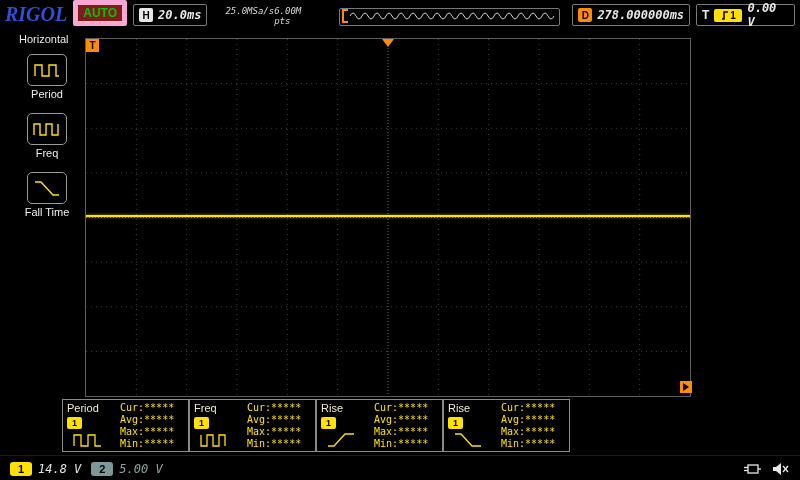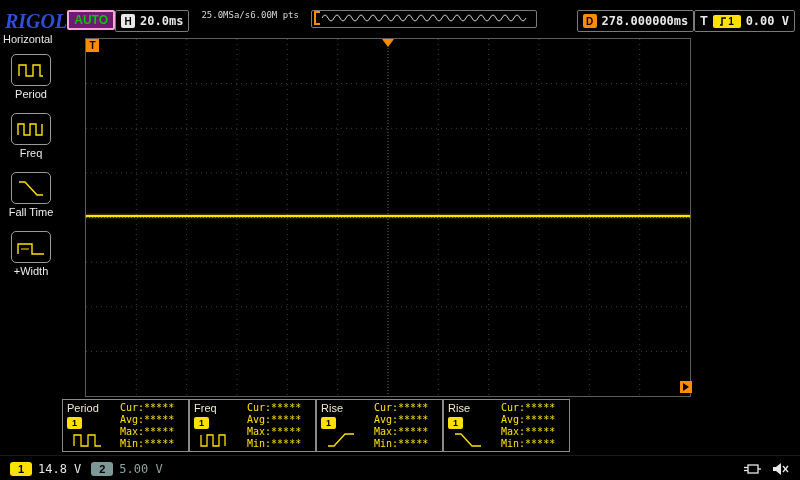--- a/index.html
+++ b/index.html
@@ -1,44 +1,44 @@
 <!DOCTYPE html>
 <html><head>
 <meta charset="utf-8">
 <style>
   html,body{margin:0;padding:0;background:#000;}
   .screen{position:relative;width:800px;height:480px;background:#000;overflow:hidden;
           font-family:"Liberation Sans",sans-serif;}
-  .mono{font-family:"DejaVu Sans Mono",monospace;}
-
-  
-  .topbar{position:absolute;left:0;top:0;width:800px;height:30px;display:flex;align-items:flex-start;
-          padding:10px 5px;box-sizing:border-box;background:#000;}
+  .mono{font-family:"DejaVu Sans Mono",monospace;font-style:italic;}
+
+  
+  .topbar{position:absolute;left:0;top:0;width:800px;height:30px;display:flex;align-items:flex-end;
+          gap:6px;padding:4px 5px;box-sizing:border-box;background:#000;}
   .logo{font-family:"Liberation Serif",serif;font-weight:bold;font-size:20px;color:#2f4fd8;
         letter-spacing:0px;font-style:italic;}
-  .auto-box{background:#701a75;border:2px solid #f9a8d4;color:#00c800;font-weight:bold;
+  .auto-box{background:#7f1d1d;border:5px solid #f9a8d4;color:#00c800;font-weight:bold;
             font-size:12px;padding:1px 5px;border-radius:2px;}
   .tb-box{display:flex;align-items:center;gap:5px;border:1px solid #7a7a7a;border-radius:2px;
           height:20px;padding:0 5px;background:#000;}
   .sq-badge{width:14px;height:14px;border-radius:2px;display:flex;align-items:center;
             justify-content:center;font-weight:bold;font-size:10px;color:#000;}
   .h-badge{background:#e8e8e8;}
   .d-badge{background:#ff8b00;}
   .tb-val{color:#e8e8e8;font-size:12px;font-weight:bold;}
   .acq{display:flex;flex-direction:row;justify-content:center;color:#d8d8d8;
        font-size:9px;line-height:10px;margin-left:12px;}
   .wavebox{width:224px;height:16px;border:1px solid #7a7a7a;border-radius:2px;margin-left:12px;
            position:relative;background:#000;}
   .trig-badge{height:13px;min-width:24px;background:#ffe100;border-radius:2px;display:flex;
               align-items:center;justify-content:center;gap:1px;color:#000;
               font-weight:bold;font-size:10px;padding:0 2px;}
   .t-letter{color:#e8e8e8;font-weight:bold;font-size:12px;}
 
   
-  .lsidebar{position:absolute;left:0;top:30px;width:62px;height:425px;background:#000;}
+  .lsidebar{position:absolute;left:16px;top:30px;width:62px;height:425px;background:#000;}
   .lsb-title{color:#e8e8e8;font-size:11px;padding:3px 3px;}
   .lsb-items{display:flex;flex-direction:column;align-items:center;gap:13px;margin-top:6px;}
   .lsb-item{display:flex;flex-direction:column;align-items:center;cursor:pointer;}
   .icon-frame{width:38px;height:30px;border:1px solid #9a9a9a;border-radius:5px;display:flex;
               align-items:center;justify-content:center;background:#000;}
   .lsb-label{color:#eeeeee;font-size:11px;margin-top:2px;white-space:nowrap;}
 
   
   .grat{position:absolute;left:85px;top:38px;width:604px;height:357px;border:1px solid #5c5c5c;
         background:#000;box-sizing:content-box;}
@@ -158,29 +158,20 @@
 
       <div class="lsb-item">
         <div class="icon-frame">
           <svg width="30" height="20">
               <path d="M3 4 H9 L21 17 H27" stroke="#ffe100" stroke-width="1.4" fill="none"></path>
             </svg>
         </div>
         <div class="lsb-label">Fall Time</div>
       </div>
 
-      <div class="lsb-item">
-        <div class="icon-frame">
-          <svg width="30" height="20">
-              <path d="M2 17 V7 H16 V17 H28" stroke="#ffe100" stroke-width="1.4" fill="none"></path>
-              <line x1="5" y1="12" x2="13" y2="12" stroke="#ffe100" stroke-width="1"></line>
-            </svg>
-        </div>
-        <div class="lsb-label">+Width</div>
-      </div>
 
 
     </div>
   </div>
 
   <div class="grat">
     <svg width="604" height="357" style="position:absolute;left:0;top:0">
       <line x1="50.3" y1="0" x2="50.3" y2="357" stroke="#3f3f3f" stroke-dasharray="1 4"></line>
       <line x1="100.7" y1="0" x2="100.7" y2="357" stroke="#3f3f3f" stroke-dasharray="1 4"></line>
       <line x1="151" y1="0" x2="151" y2="357" stroke="#3f3f3f" stroke-dasharray="1 4"></line>

